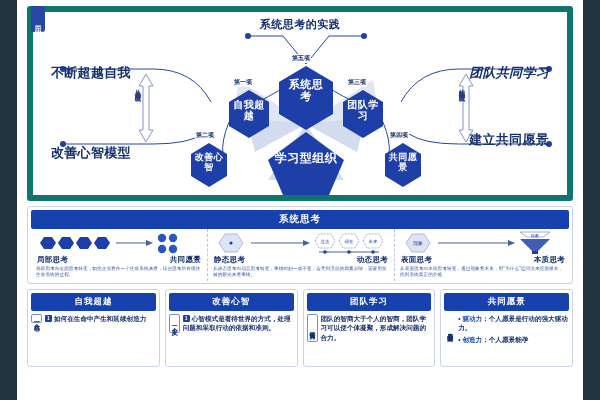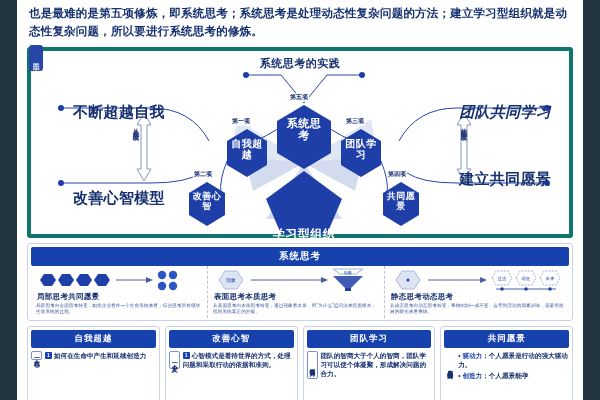--- a/index.html
+++ b/index.html
@@ -20,43 +20,43 @@
     color:#16306f;font-weight:bold;
     letter-spacing:.2px;
   }
   .intro p{margin:0;}
   
   .panel{
     position:relative;
     margin:6px 10px 0 10px;
     height:183px;
     background:#fff;
-    border:4px solid #0f766e;
+    border:6px solid #0f766e;
     border-radius:3px;
   }
   .corner-tag{
     position:absolute;left:-2px;top:-6px;width:14px;height:26px;
     background:#2746a6;border-radius:3px;color:#fff;
     font-size:7px;line-height:1.05;text-align:center;
     padding-top:3px;box-sizing:border-box;
     writing-mode:vertical-rl;letter-spacing:1px;
     display:flex;align-items:center;justify-content:center;
   }
   .diagram{position:absolute;inset:0;}
   .diagram svg{position:absolute;left:0;top:0;}
   .d-title{
     position:absolute;left:0;right:0;top:5px;text-align:center;
     font-size:11px;font-weight:bold;color:#16306f;letter-spacing:.5px;
   }
   .side-label{
-    position:absolute;font-size:15px;font-weight:bold;color:#16306f;
-    white-space:nowrap;letter-spacing:.3px;margin-left:24px;
+    position:absolute;font-size:13px;font-weight:bold;color:#16306f;
+    white-space:nowrap;letter-spacing:.3px;
   }
   .sl-tl{left:18px;top:52px;}
-  .sl-bl{left:18px;top:138px;}
+  .sl-bl{left:18px;top:132px;}
   .sl-tr{right:18px;top:52px;font-style:italic;}
   .sl-br{right:18px;top:119px;}
   .arrow-text{
     position:absolute;font-size:6.5px;font-weight:bold;color:#2a3d7a;
     writing-mode:vertical-rl;letter-spacing:1px;
   }
   .at-left{left:100px;top:72px;}
   .at-right{right:101px;top:72px;}
   .hexlab{
     position:absolute;font-size:6px;font-weight:bold;color:#16306f;
@@ -77,21 +77,21 @@
     font-size:9.5px;font-weight:bold;letter-spacing:1px;
     padding:3px 0;border-radius:2px;
   }
   .band-body{display:flex;height:52px;}
   .bcol{
     flex:1;position:relative;padding:2px 3px 0 3px;
     border-right:1px dashed #b9c6e2;
   }
   .bcol:last-child{border-right:none;}
   .bicons{height:24px;position:relative;}
-  .blabels{display:flex;justify-content:flex-start;padding:0 3px;}
+  .blabels{display:flex;justify-content:space-between;padding:0 3px;}
   .blabels span{
     font-size:7.5px;font-weight:bold;color:#16306f;letter-spacing:.3px;
   }
   .bcap{
     font-size:4.6px;line-height:1.35;color:#3a5599;
     padding:1px 2px 0 2px;letter-spacing:.1px;
   }
   
   .cards{display:flex;margin:5px 10px 0 10px;gap:5px;}
   .card{
@@ -120,23 +120,20 @@
     margin-right:2px;vertical-align:1px;
   }
   .bullet{margin-bottom:2px;}
   .bullet .k{color:#1741ad;}
 </style>
 </head>
 <body>
 
 <div class="page">
 
-  <div class="intro">
-    <p>也是最难的是第五项修炼，即系统思考；系统思考是处理动态性复杂问题的方法；建立学习型组织就是动态性复杂问题，所以要进行系统思考的修炼。</p>
-  </div>
 
   <div class="panel">
     <div class="corner-tag">图示</div>
     <div class="d-title">系统思考的实践</div>
 
     <div class="diagram">
       <svg width="546" height="183" viewBox="0 0 546 183">
 
         <path d="M215 24 L250 24 M296 24 L331 24" stroke="#2746a6" stroke-width="1" fill="none"></path>
         <circle cx="215" cy="24" r="3" fill="#1f3fa8"></circle>
@@ -197,21 +194,21 @@
       <div class="hexlab" style="left:162px;top:119px;">第二项</div>
       <div class="hexlab" style="left:314px;top:66px;">第三项</div>
       <div class="hexlab" style="left:356px;top:119px;">第四项</div>
       <div class="hexlab" style="left:258px;top:42px;">第五项</div>
 
       <div class="hextext" style="left:196px;top:87px;width:40px;font-size:10px;">自我超越</div>
       <div class="hextext" style="left:158px;top:140px;width:36px;font-size:9px;">改善心智</div>
       <div class="hextext" style="left:310px;top:87px;width:40px;font-size:10px;">团队学习</div>
       <div class="hextext" style="left:352px;top:140px;width:36px;font-size:9px;">共同愿景</div>
       <div class="hextext" style="left:251px;top:66px;width:44px;font-size:11px;">系统思考</div>
-      <div class="hextext" style="left:239px;top:140px;width:68px;font-size:12px;margin-top:37px;">学习型组织</div>
+      <div class="hextext" style="left:239px;top:140px;width:68px;font-size:12px;">学习型组织</div>
     </div>
   </div>
 
   <div class="band">
     <div class="band-head">系统思考</div>
     <div class="band-body">
 
       <div class="bcol">
         <div class="bicons">
           <svg width="170" height="24" viewBox="0 0 170 24">
@@ -229,40 +226,20 @@
               <circle cx="128" cy="18" r="4.2"></circle>
                 <circle cx="139" cy="18" r="4.2"></circle>
             </g>
           </svg>
         </div>
         <div class="blabels">
           <span>局部思考</span>
           <span>共同愿景</span>
         </div>
         <div class="bcap">局部思考向全面思考转变，如把企业看作一个生命系统来看，综合思考所有模块生命系统的过程。</div>
-      </div>
-
-      <div class="bcol">
-        <div class="bicons">
-          <svg width="170" height="24" viewBox="0 0 170 24">
-            <polygon points="8,12 14,3 26,3 32,12 26,21 14,21" fill="#dde4f3" stroke="#aebad9"></polygon>
-            <text x="20" y="14" font-size="5" fill="#2746a6" text-anchor="middle" font-family="'Liberation Sans',sans-serif">现象</text>
-            <path d="M40 12 L110 12" stroke="#4a5f9e" stroke-width="1"></path>
-            <polygon points="110,9 117,12 110,15" fill="#4a5f9e"></polygon>
-            <polygon points="122,1 152,1 145,6 129,6" fill="none" stroke="#9fb0d6"></polygon>
-            <text x="137" y="5.5" font-size="4" fill="#2746a6" text-anchor="middle" font-family="'Liberation Sans',sans-serif">现象</text>
-            <polygon points="122,8 152,8 140,20 134,20" fill="#1f3fa8" opacity=".85"></polygon>
-            <rect x="134" y="20" width="6" height="3" fill="#1f3fa8"></rect>
-          </svg>
-        </div>
-        <div class="blabels">
-          <span>表面思考</span>
-          <span>本质思考</span>
-        </div>
-        <div class="bcap">从表面思考向本质思考转变，通过现象看本质，用"为什么"追问法来挖掘根本，找到系统真正的关键。</div>
       </div>
 
       <div class="bcol">
         <div class="bicons">
           <svg width="180" height="24" viewBox="0 0 180 24">
             <polygon points="8,12 14,3 26,3 32,12 26,21 14,21" fill="#dde4f3" stroke="#aebad9"></polygon>
             <circle cx="20" cy="12" r="1.6" fill="#1f3fa8"></circle>
             <path d="M40 12 L92 12" stroke="#4a5f9e" stroke-width="1"></path>
             <polygon points="92,9 99,12 92,15" fill="#4a5f9e"></polygon>
             <g stroke="#9fb0d6" fill="none" stroke-dasharray="2 1.2">
@@ -279,20 +256,40 @@
             <circle cx="162" cy="21" r="1.8" fill="#1f3fa8"></circle>
           </svg>
         </div>
         <div class="blabels">
           <span>静态思考</span>
           <span>动态思考</span>
         </div>
         <div class="bcap">从静态思考向动态思考转变，事物时刻一成不变，会受到活动的因素影响，需要用发展的眼光来看事物。</div>
       </div>
 
+      <div class="bcol">
+        <div class="bicons">
+          <svg width="170" height="24" viewBox="0 0 170 24">
+            <polygon points="8,12 14,3 26,3 32,12 26,21 14,21" fill="#dde4f3" stroke="#aebad9"></polygon>
+            <text x="20" y="14" font-size="5" fill="#2746a6" text-anchor="middle" font-family="'Liberation Sans',sans-serif">现象</text>
+            <path d="M40 12 L110 12" stroke="#4a5f9e" stroke-width="1"></path>
+            <polygon points="110,9 117,12 110,15" fill="#4a5f9e"></polygon>
+            <polygon points="122,1 152,1 145,6 129,6" fill="none" stroke="#9fb0d6"></polygon>
+            <text x="137" y="5.5" font-size="4" fill="#2746a6" text-anchor="middle" font-family="'Liberation Sans',sans-serif">现象</text>
+            <polygon points="122,8 152,8 140,20 134,20" fill="#1f3fa8" opacity=".85"></polygon>
+            <rect x="134" y="20" width="6" height="3" fill="#1f3fa8"></rect>
+          </svg>
+        </div>
+        <div class="blabels">
+          <span>表面思考</span>
+          <span>本质思考</span>
+        </div>
+        <div class="bcap">从表面思考向本质思考转变，通过现象看本质，用"为什么"追问法来挖掘根本，找到系统真正的关键。</div>
+      </div>
+
     </div>
   </div>
 
   <div class="cards">
 
     <div class="card">
       <div class="card-head">自我超越</div>
       <div class="card-body">
         <div class="vtag">一个核心</div>
         <div class="card-text">

